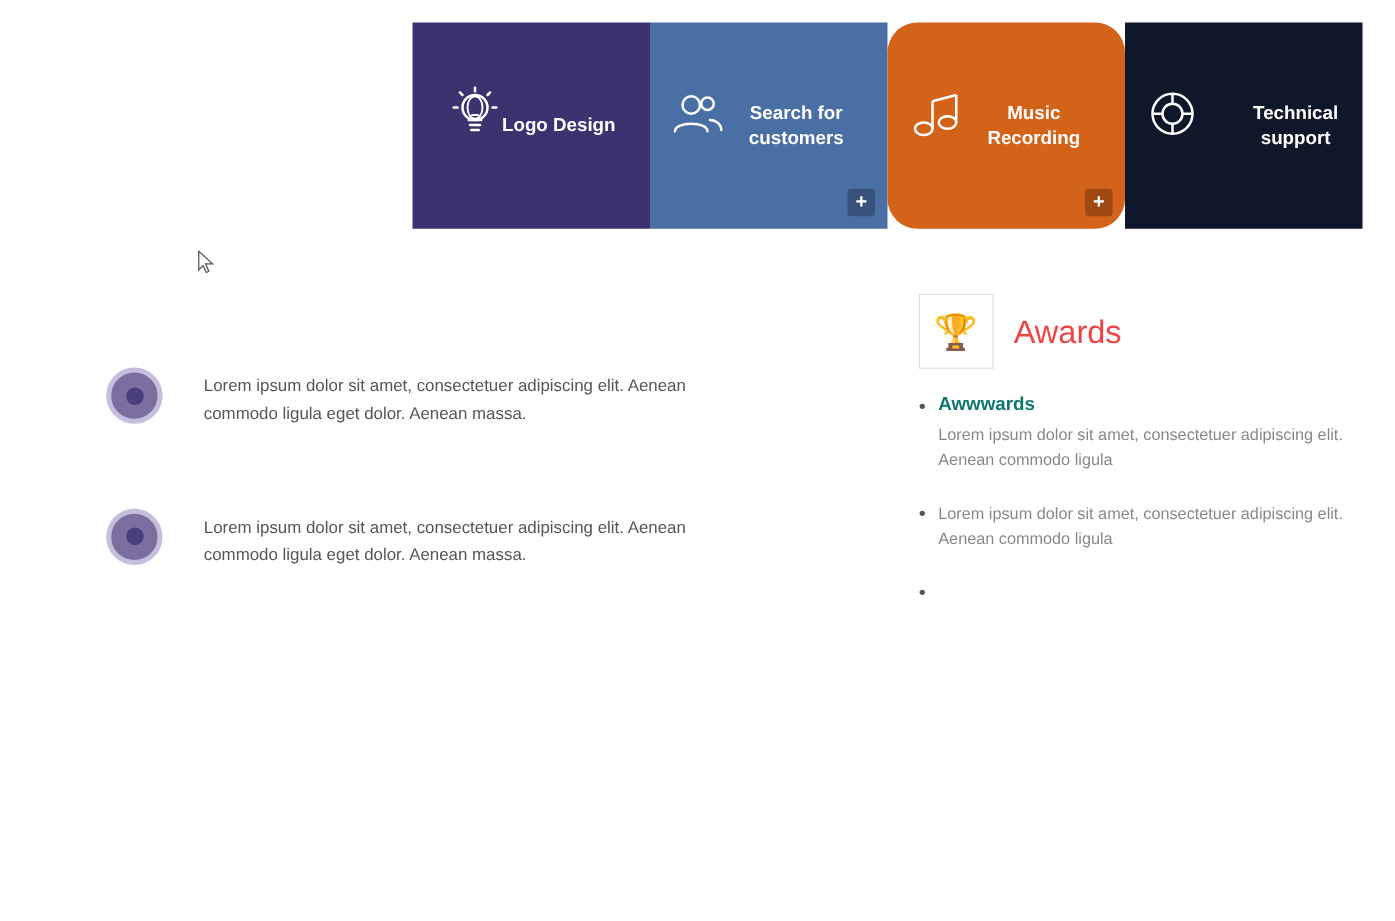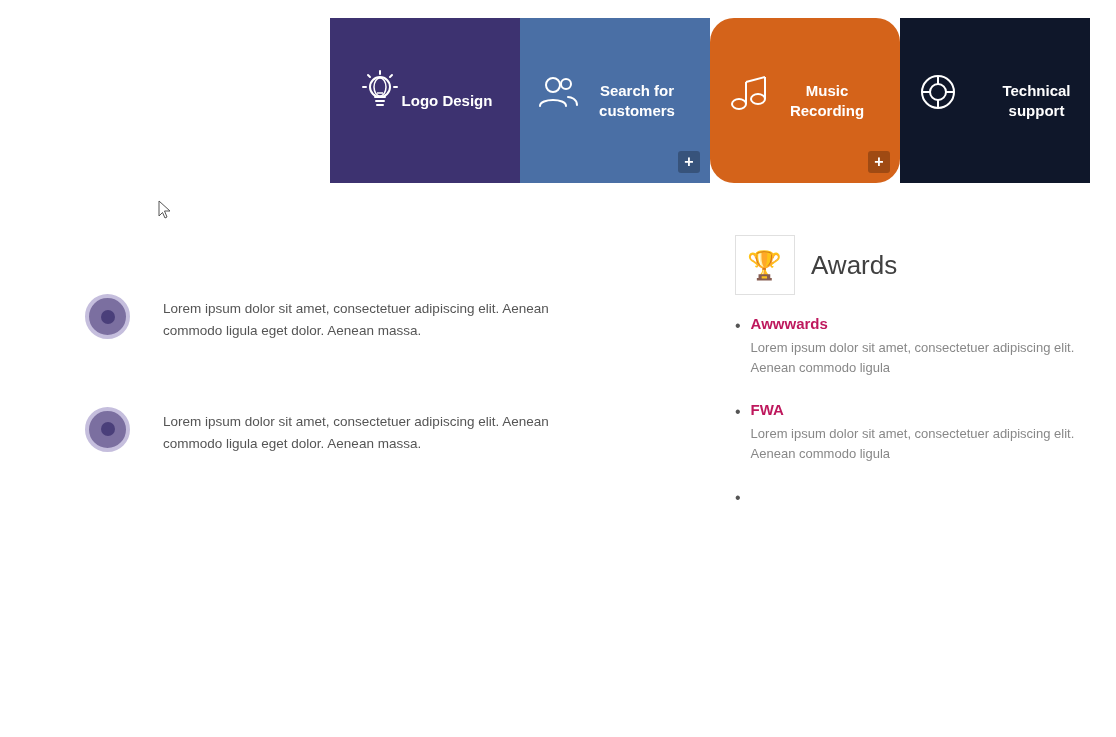--- a/index.html
+++ b/index.html
@@ -88,21 +88,21 @@
       border: 1px solid #e0e0e0;
       display: flex;
       align-items: center;
       justify-content: center;
       margin-right: 16px;
       font-size: 28px;
     }
 
     .awards-title {
       font-size: 26px;
-      color: #404040;
+      color: #ef4444;
       font-weight: 400;
     }
 
     .awards-list {
       list-style: none;
       padding: 0;
     }
 
     .award-item {
       margin-bottom: 24px;
@@ -122,21 +122,21 @@
       margin-right: 10px;
       margin-top: 2px;
       flex-shrink: 0;
     }
 
     .award-content {}
 
     .award-name {
       font-size: 15px;
       font-weight: 600;
-      color: #be185d;
+      color: #0f766e;
       margin-bottom: 6px;
     }
 
     .award-desc {
       font-size: 13px;
       color: #888;
       line-height: 1.5;
     }
 
     
@@ -278,21 +278,20 @@
       <div class="award-bullet">
         <div class="award-content">
           <div class="award-name">Awwwards</div>
           <div class="award-desc">Lorem ipsum dolor sit amet, consectetuer adipiscing elit. Aenean commodo ligula</div>
         </div>
       </div>
     </li>
     <li class="award-item">
       <div class="award-bullet">
         <div class="award-content">
-          <div class="award-name">FWA</div>
           <div class="award-desc">Lorem ipsum dolor sit amet, consectetuer adipiscing elit. Aenean commodo ligula</div>
         </div>
       </div>
     </li>
     <li class="award-item">
       <div class="award-bullet">
         <div class="award-content">
         </div>
       </div>
     </li>

